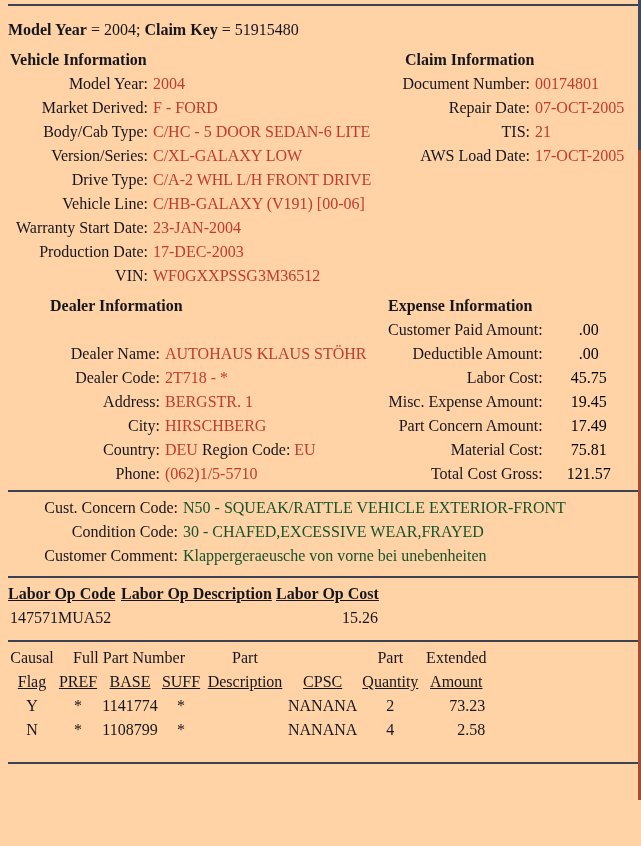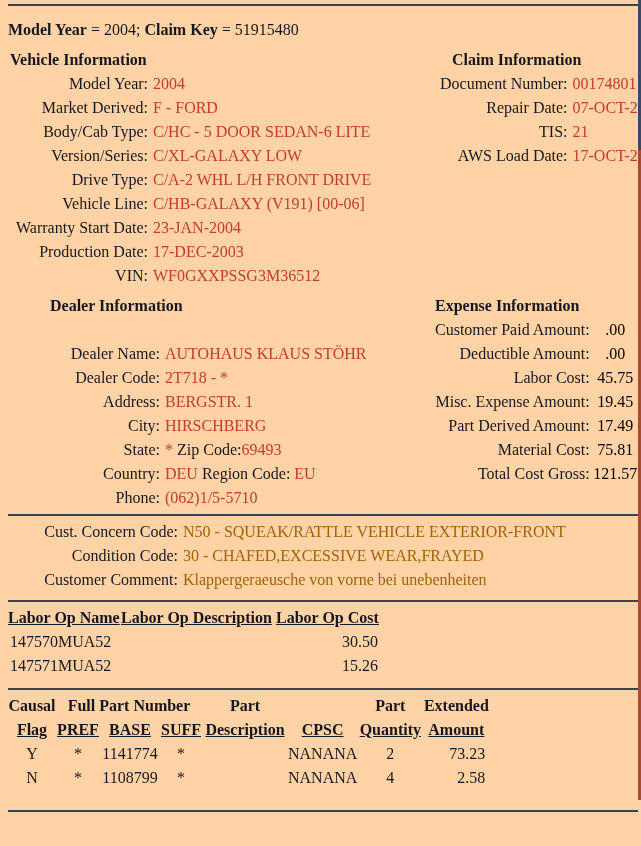--- a/index.html
+++ b/index.html
@@ -11,53 +11,53 @@
   }
   .page{padding-left:8px;position:relative;}
   .rule{border:none;height:0;border-top:2px solid #3b4353;margin:6px 3px 4px 0;}
   .rule-top{margin:4px 3px 6px 0;}
   .rule-2{margin:4px 3px 4px 0;}
   .rule-3{margin:8px 3px 4px 0;}
   .rule-4{margin:10px 3px 4px 0;}
   .rule-5{margin:20px 3px 0 0;}
   .title{line-height:24px;margin-top:12px;white-space:nowrap;}
   .b{font-weight:bold;}
-  .cols{display:flex;align-items:flex-start;gap:47px;}
+  .cols{display:flex;align-items:flex-start;}
   .col-l1{width:385px;flex:none;}
   .col-l2{width:380px;flex:none;}
   .col-r{flex:1;min-width:0;}
   .sec-title{font-weight:bold;line-height:24px;margin-top:6px;white-space:nowrap;}
   .t-vehicle{padding-left:2px;}
   .t-claim{padding-left:12px;}
   .t-dealer{padding-left:6px;margin-left:36px;}
   .t-expense{padding-left:0;}
   table{border-collapse:collapse;}
   td,th{padding:0;line-height:24px;white-space:nowrap;}
   .kv td.lab{text-align:right;color:#16161e;}
   .kv td.val{padding-left:5px;color:#c23b2e;text-align:left;}
   .kv-vehicle td.lab{width:140px;}
   .kv-claim td.lab{width:137px;}
   .kv-dealer td.lab{width:152px;}
   .kv-expense td.lab{width:146px;}
   .kv-expense td.val-r{width:92px;text-align:center;color:#000000;}
   .kv-comments td.lab{width:170px;text-align:right;}
-  .kv-comments td.val{padding-left:5px;color:#a16207;}
+  .kv-comments td.val{padding-left:5px;color:#14532d;}
   .inlab{color:#16161e;}
   .inval{color:#c23b2e;}
   .blank-cell{height:24px;}
   
   .labor th{font-weight:bold;text-align:left;text-decoration:underline;}
   .labor .c-code{width:113px;}
   .labor .c-desc{width:155px;}
   .labor .c-cost{width:104px;}
   .labor td.code{padding-left:2px;}
   .labor td.cost{text-align:right;padding-right:2px;}
   
   .parts th,.parts td{text-align:center;}
-  .parts th{font-weight:bold;}
+  .parts th{font-weight:normal;}
   .parts .ph2 th{text-decoration:underline;}
   .parts .c-flag{width:48px;}
   .parts .c-pref{width:44px;}
   .parts .c-base{width:60px;}
   .parts .c-suff{width:42px;}
   .parts .c-desc{width:86px;}
   .parts .c-cpsc{width:64px;}
   .parts .c-qty{width:66px;}
   .parts .c-amt{width:66px;}
   .parts td.amt{text-align:right;padding-right:4px;}
@@ -163,24 +163,20 @@
             </tr>
         <tr>
               <td class="lab">Address:</td>
               <td class="val">BERGSTR. 1</td>
             </tr>
         <tr>
               <td class="lab">City:</td>
               <td class="val">HIRSCHBERG</td>
             </tr>
         <tr>
-              <td class="lab">State:</td>
-              <td class="val"><span class="inval">* </span><span class="inlab">Zip Code:</span><span class="inval">69493</span></td>
-            </tr>
-        <tr>
               <td class="lab">Country:</td>
               <td class="val"><span class="inval">DEU </span><span class="inlab">Region Code: </span><span class="inval">EU</span></td>
             </tr>
         <tr>
               <td class="lab">Phone:</td>
               <td class="val">(062)1/5-5710</td>
             </tr>
       </tbody>
         </table>
     </div>
@@ -198,21 +194,21 @@
             </tr>
         <tr>
               <td class="lab">Labor Cost:</td>
               <td class="val-r">45.75</td>
             </tr>
         <tr>
               <td class="lab">Misc. Expense Amount:</td>
               <td class="val-r">19.45</td>
             </tr>
         <tr>
-              <td class="lab">Part Derived Amount:</td>
+              <td class="lab">Part Concern Amount:</td>
               <td class="val-r">17.49</td>
             </tr>
         <tr>
               <td class="lab">Material Cost:</td>
               <td class="val-r">75.81</td>
             </tr>
         <tr>
               <td class="lab">Total Cost Gross:</td>
               <td class="val-r">121.57</td>
             </tr>
@@ -238,28 +234,23 @@
           <td class="val">Klappergeraeusche von vorne bei unebenheiten</td>
         </tr>
   </tbody>
     </table>
 
   <hr class="rule rule-3">
 
   <table class="labor">
     <tbody>
         <tr>
-      <th class="c-code">Labor Op Name</th>
+      <th class="c-code">Labor Op Code</th>
       <th class="c-desc">Labor Op Description</th>
       <th class="c-cost">Labor Op Cost</th>
-    </tr>
-    <tr>
-      <td class="code">147570MUA52</td>
-      <td></td>
-      <td class="cost">30.50</td>
     </tr>
     <tr>
       <td class="code">147571MUA52</td>
       <td></td>
       <td class="cost">15.26</td>
     </tr>
   </tbody>
     </table>
 
   <hr class="rule rule-4">

